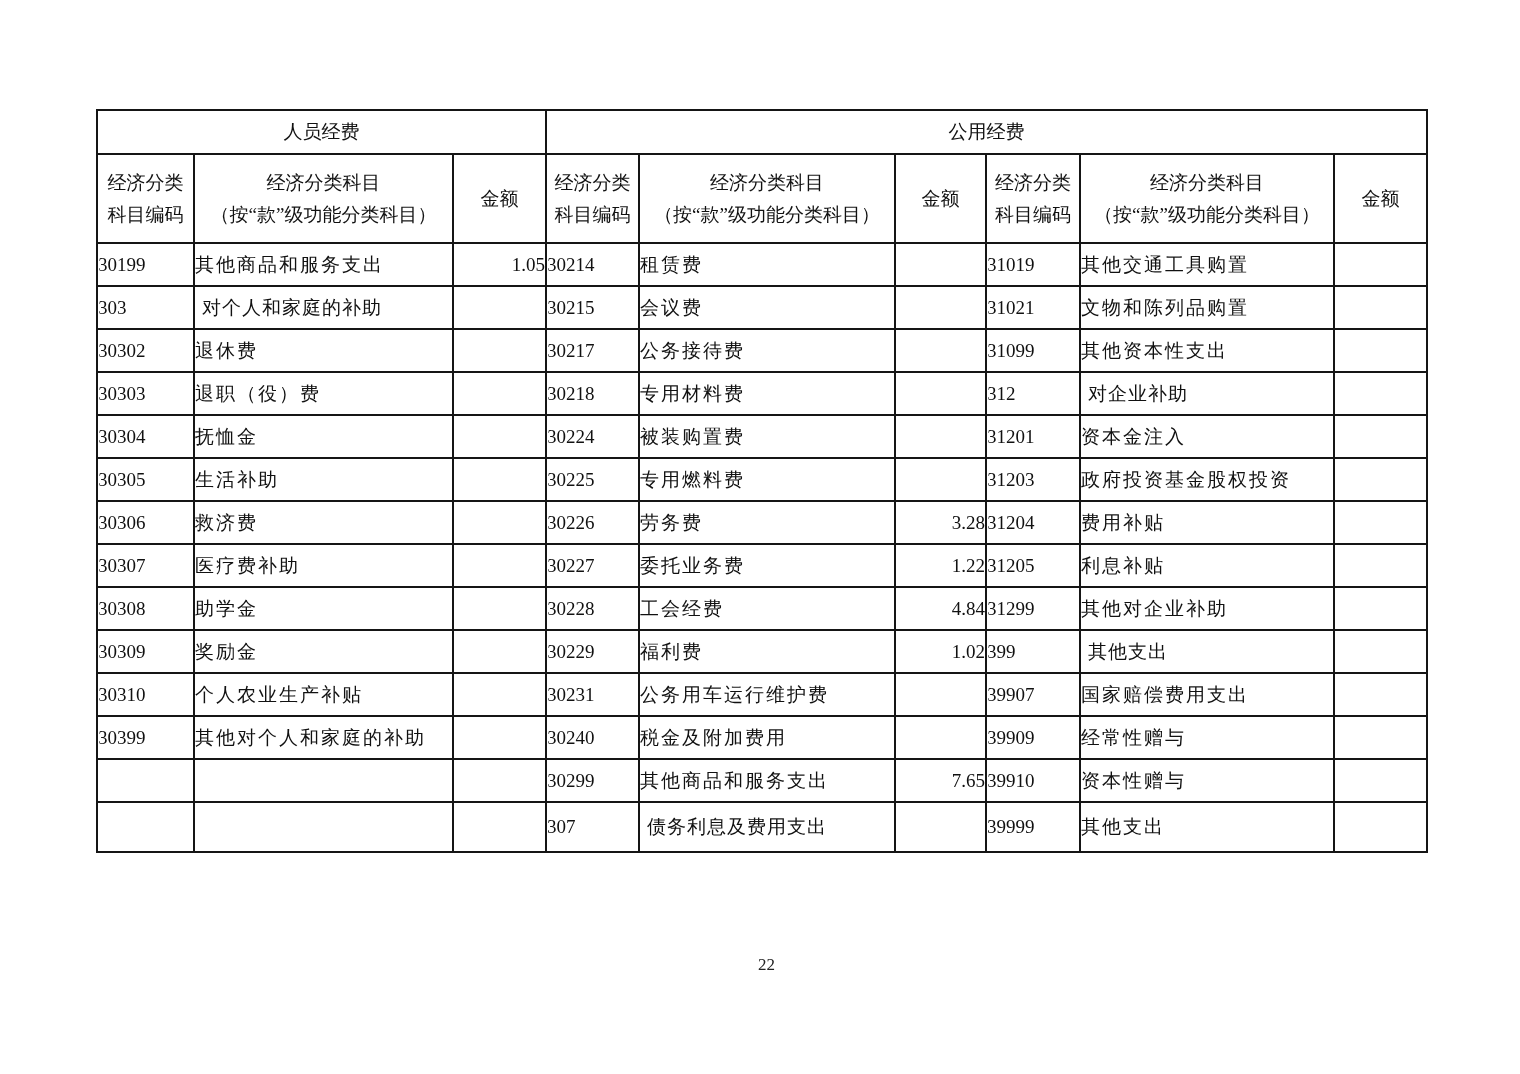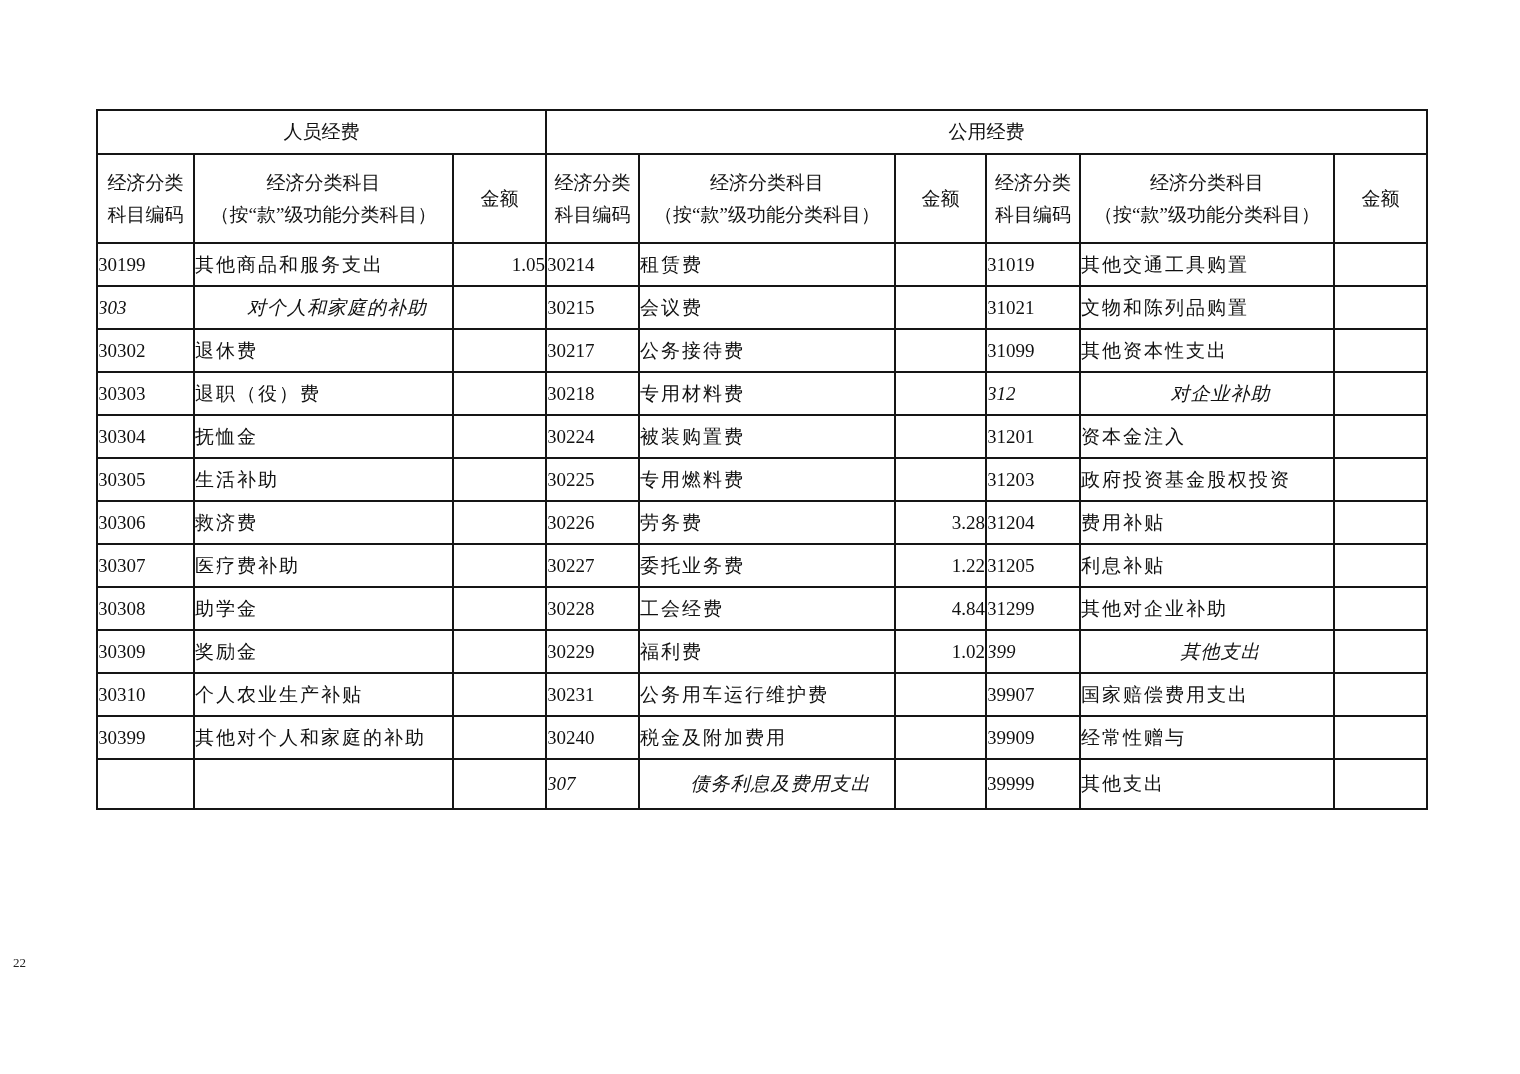--- a/index.html
+++ b/index.html
@@ -28,25 +28,25 @@
   }
   tr.h1 th{height:42px;text-align:center;}
   tr.h2 th{height:87px;text-align:center;line-height:1.65;}
   tr.h2 th div{letter-spacing:0;}
   tr.r{height:43px;}
   tr.tall{height:58px;}
   tr.last{height:50px;}
   td.c{text-align:left;padding-left:12px;border-radius:20px;}
   td.n{text-align:left;padding-left:26px;padding-right:4px;letter-spacing:2px;line-height:1.45;}
   td.a{text-align:right;padding-right:9px;}
-  .b{font-weight:bold;font-style:italic;}
-  td.n.b{padding-left:27px;letter-spacing:1px;text-align:center;}
+  .b{font-weight:bold;}
+  td.n.b{padding-left:7px;letter-spacing:1px;}
   .pagenum{
     position:absolute;left:13px;right:0;top:955px;
-    font-size:13px;color:#222;
+    text-align:center;font-size:17px;color:#222;
   }
 </style>
 </head>
 <body>
 
 <div class="page">
 
   <table class="budget">
     <colgroup>
       <col style="width:97px">
@@ -235,20 +235,31 @@
       <td class="n">其他对个人和家庭的补助</td>
       <td class="a"></td>
       <td class="c">30240</td>
       <td class="n">税金及附加费用</td>
       <td class="a"></td>
       <td class="c">39909</td>
       <td class="n">经常性赠与</td>
       <td class="a"></td>
     </tr>
 
+    <tr class="r">
+      <td class="c"></td>
+      <td class="n"></td>
+      <td class="a"></td>
+      <td class="c">30299</td>
+      <td class="n">其他商品和服务支出</td>
+      <td class="a">7.65</td>
+      <td class="c">39910</td>
+      <td class="n">资本性赠与</td>
+      <td class="a"></td>
+    </tr>
 
     <tr class="last">
       <td class="c"></td>
       <td class="n"></td>
       <td class="a"></td>
       <td class="c b">307</td>
       <td class="n b">债务利息及费用支出</td>
       <td class="a"></td>
       <td class="c">39999</td>
       <td class="n">其他支出</td>

